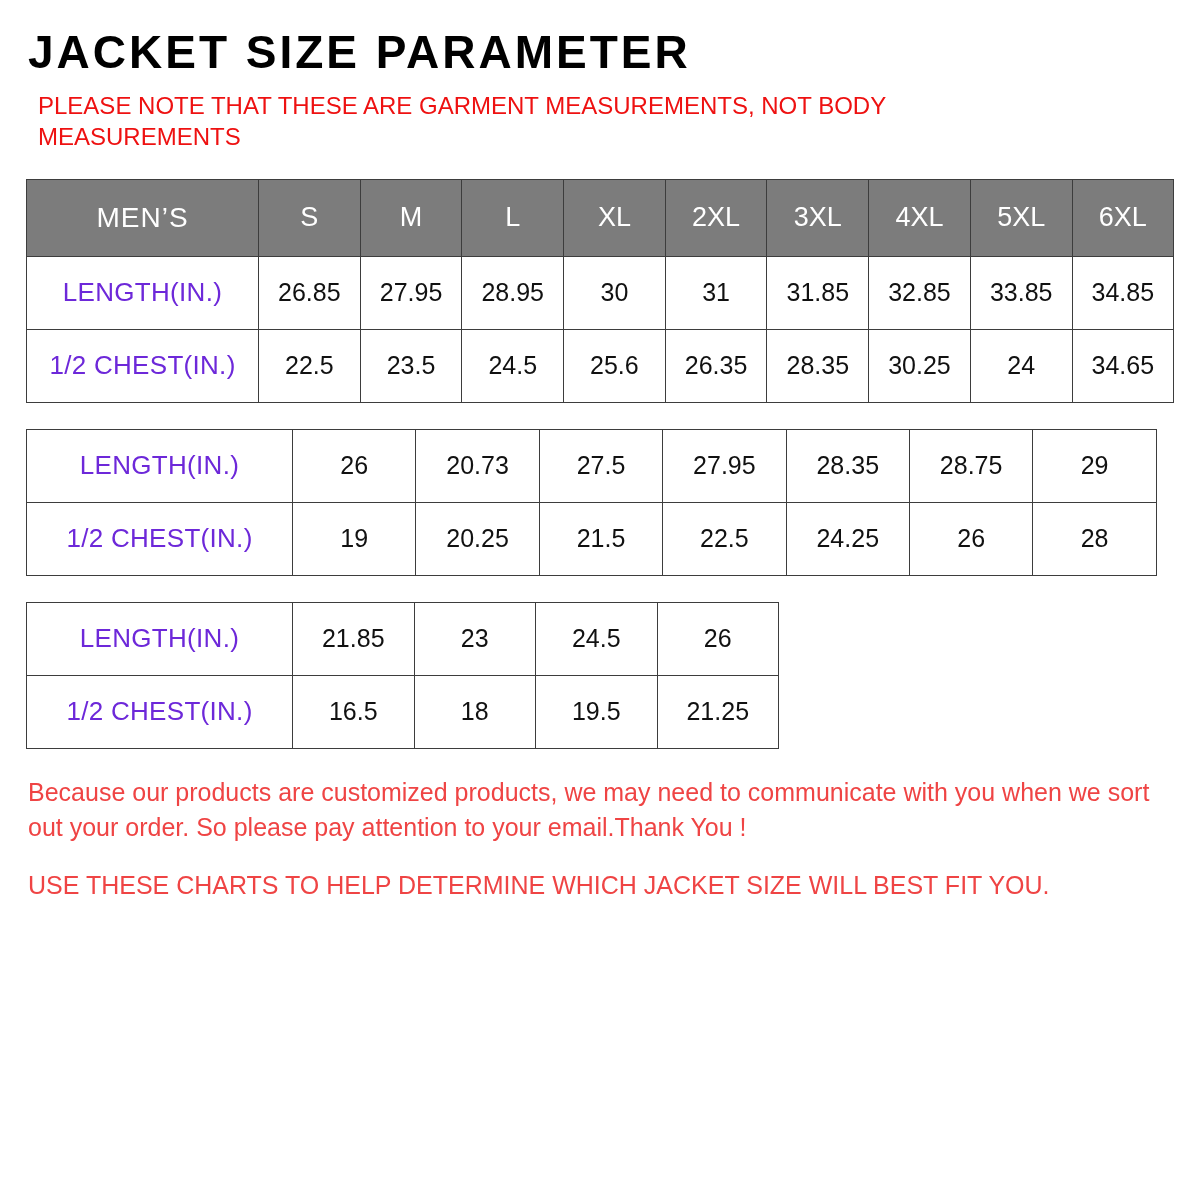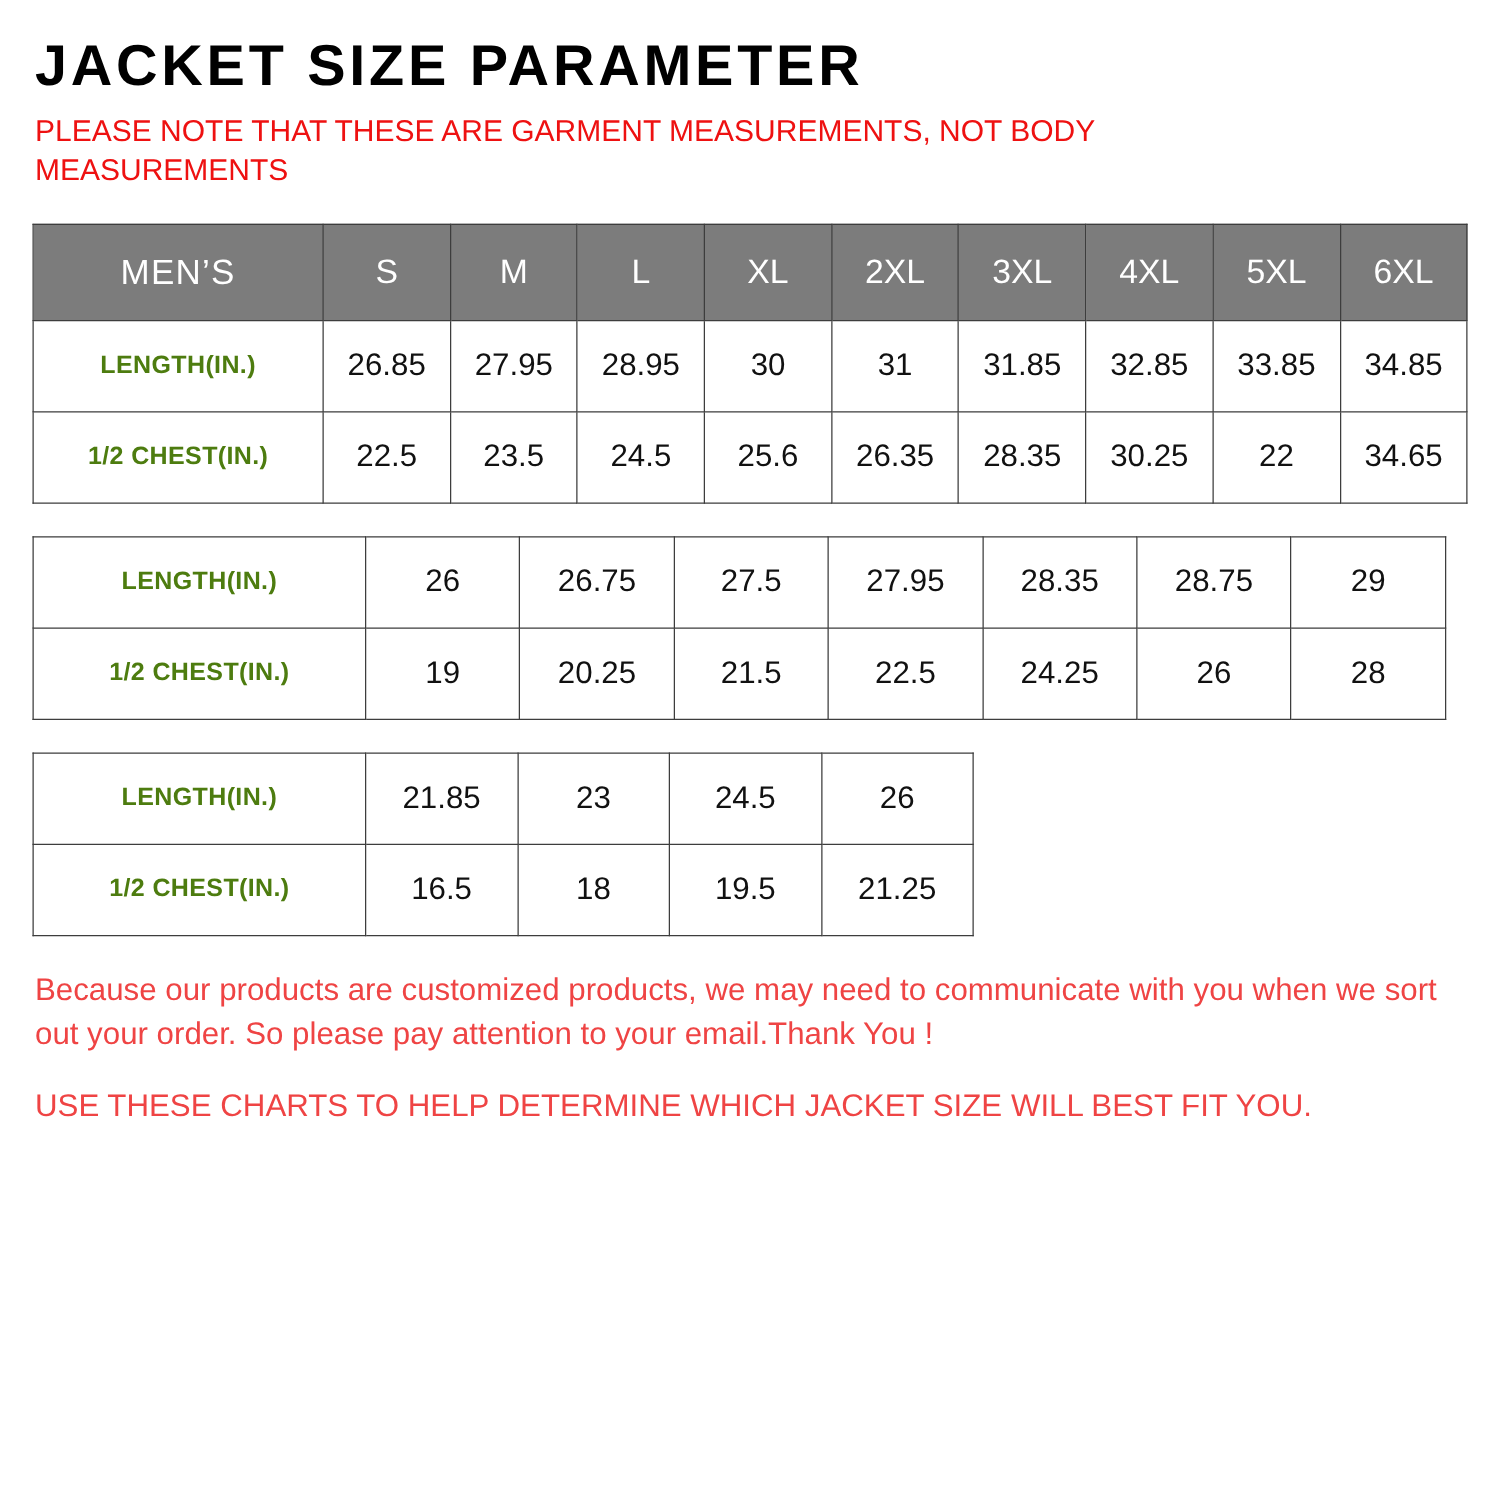--- a/index.html
+++ b/index.html
@@ -27,21 +27,21 @@
     font-weight: bold;
     letter-spacing: 3px;
     line-height: 1.05;
     margin: 0 0 14px 2px;
     color: #000;
   }
   .note {
     color: #ee1111;
     font-size: 24px;
     line-height: 1.3;
-    margin: 0 0 26px 2px;
+    margin: 0 0 26px 12px;
     max-width: 950px;
   }
   table.size-table {
     border-collapse: collapse;
     table-layout: fixed;
     margin-bottom: 26px;
   }
   table.size-table td {
     border: 1px solid #3d3d3d;
     text-align: center;
@@ -58,24 +58,23 @@
     color: #ffffff;
     font-size: 27px;
     height: 76px;
     margin-left: 44px;
   }
   table.size-table tr.head td.label {
     font-size: 28px;
     letter-spacing: 1px;
   }
   table.size-table td.rowlabel {
-    font-size: 20px;
-    color: #4d7c0f;
+    font-size: 26px;
+    color: #6d28d9;
     letter-spacing: 0.3px;
-    font-weight: bold;
   }
   
   .men-table { width: 1148px; }
   .men-table col.c0 { width: 232px; }
   .men-table col.cx { width: 101.7px; }
   
   .women-table { width: 1130px; }
   .women-table col.c0 { width: 266px; }
   .women-table col.cx { width: 123.4px; }
   
@@ -147,42 +146,42 @@
       </tr>
       <tr>
         <td class="rowlabel">1/2 CHEST(IN.)</td>
         <td>22.5</td>
         <td>23.5</td>
         <td>24.5</td>
         <td>25.6</td>
         <td>26.35</td>
         <td>28.35</td>
         <td>30.25</td>
-        <td>22</td>
+        <td>24</td>
         <td>34.65</td>
       </tr>
     </tbody>
   </table>
 
   <table class="size-table women-table">
     <colgroup>
       <col class="c0">
         <col class="cx">
         <col class="cx">
         <col class="cx">
         <col class="cx">
         <col class="cx">
         <col class="cx">
         <col class="cx">
     </colgroup>
     <tbody>
       <tr>
         <td class="rowlabel">LENGTH(IN.)</td>
         <td>26</td>
-        <td>26.75</td>
+        <td>20.73</td>
         <td>27.5</td>
         <td>27.95</td>
         <td>28.35</td>
         <td>28.75</td>
         <td>29</td>
       </tr>
       <tr>
         <td class="rowlabel">1/2 CHEST(IN.)</td>
         <td>19</td>
         <td>20.25</td>

